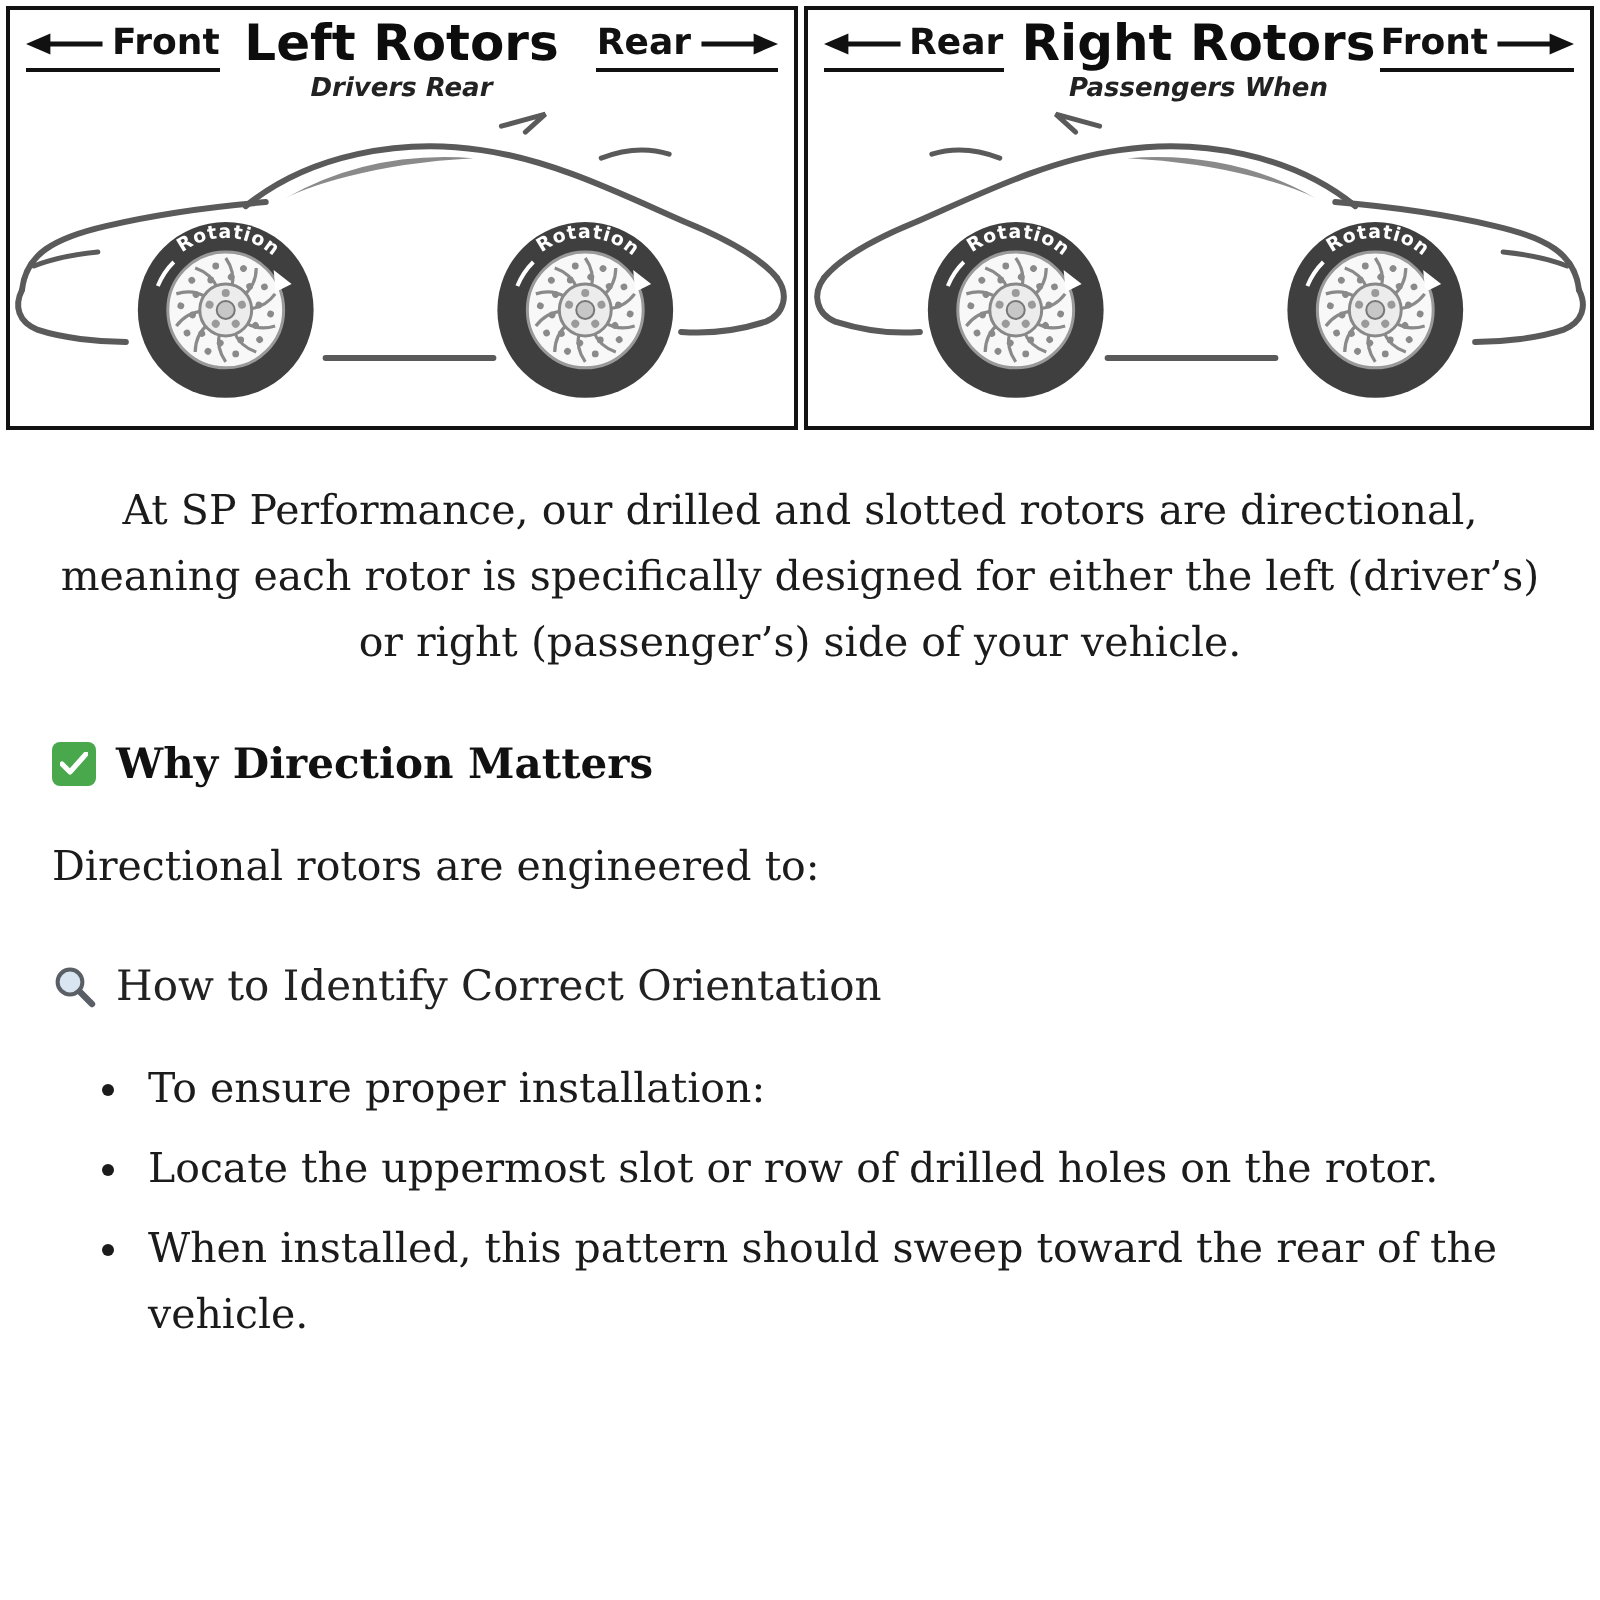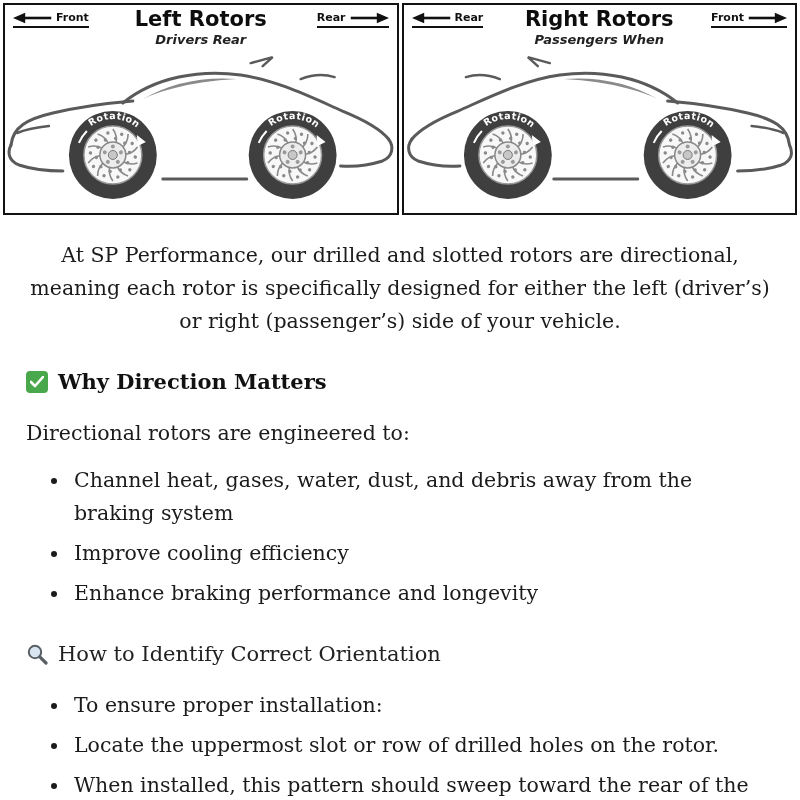--- a/index.html
+++ b/index.html
@@ -32,29 +32,29 @@
     height: 48px;
   }
   .dir {
     position: absolute;
     top: 6px;
     display: flex;
     align-items: center;
     gap: 3px;
     border-bottom: 2px solid #111;
     padding-bottom: 2px;
-    font-size: 11px;
+    font-size: 18px;
     font-weight: 700;
     color: #111;
   }
   .dir-left  { left: 8px; }
   .dir-right { right: 8px; }
   .panel-titles { text-align: center; padding-top: 3px; }
   .panel-title {
-    font-size: 21px;
+    font-size: 25px;
     font-weight: 800;
     color: #0d0d0d;
     line-height: 1.1;
   }
   .panel-subtitle {
     font-size: 13px;
     font-weight: 700;
     font-style: italic;
     color: #222;
     margin-top: 1px;
@@ -243,25 +243,20 @@
       <span class="icon check-box">
         <svg width="14" height="12" viewBox="0 0 14 12">
           <path d="M 1,6 L 5,10 L 13,1" fill="none" stroke="#fff" stroke-width="2.6" stroke-linecap="round" stroke-linejoin="round"></path>
         </svg>
       </span>
       <span class="sec-heading-text">Why Direction Matters</span>
     </div>
 
     <div class="lead">Directional rotors are engineered to:</div>
 
-    <ul class="bullets">
-      <li>Channel heat, gases, water, dust, and debris away from the braking system</li>
-      <li>Improve cooling efficiency</li>
-      <li>Enhance braking performance and longevity</li>
-    </ul>
 
     <div class="sec-heading regular">
       <span class="icon">
         <svg width="22" height="22" viewBox="0 0 22 22">
           <circle cx="9" cy="9" r="6.2" fill="#d9e6f2" stroke="#5a5f66" stroke-width="2"></circle>
           <line x1="13.8" y1="13.8" x2="20" y2="20" stroke="#5a5f66" stroke-width="3.2" stroke-linecap="round"></line>
         </svg>
       </span>
       <span class="sec-heading-text">How to Identify Correct Orientation</span>
     </div>

